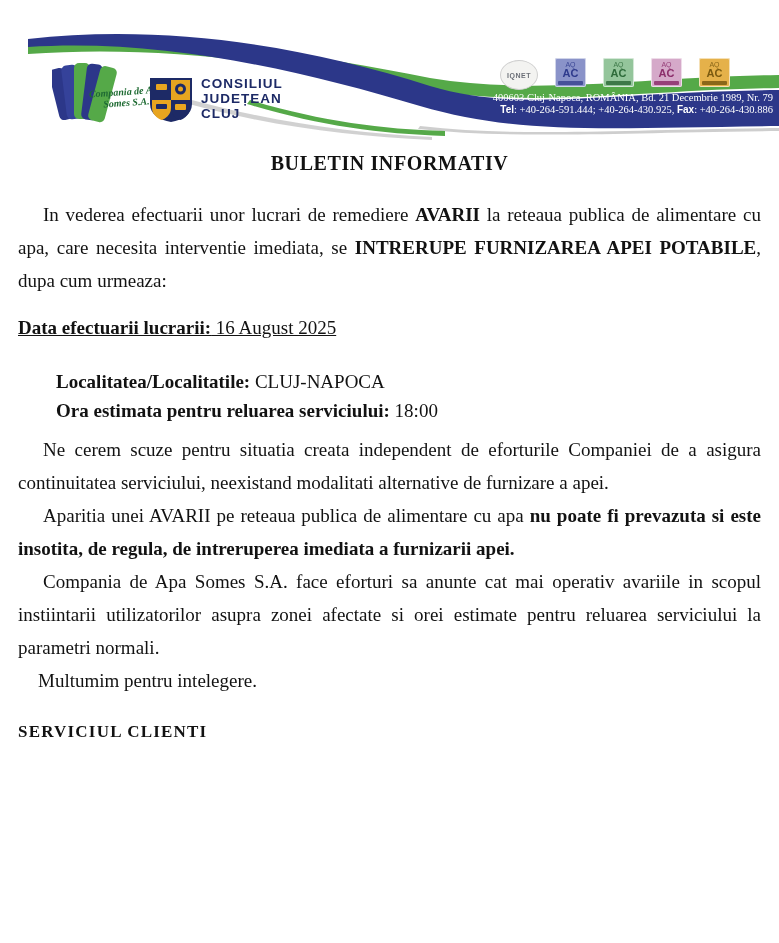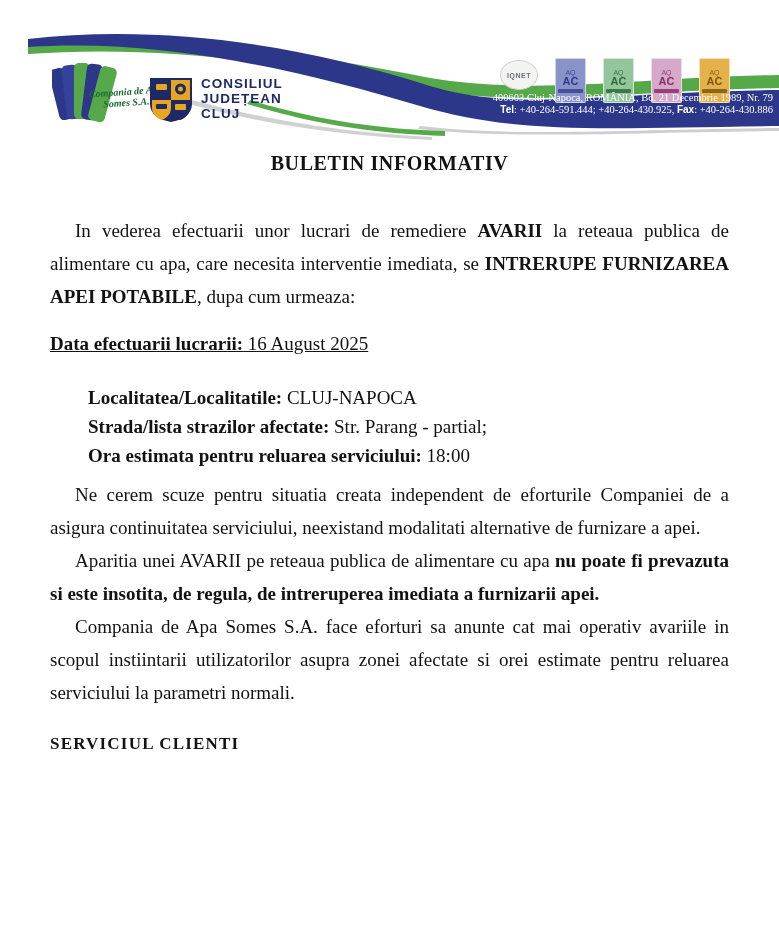--- a/index.html
+++ b/index.html
@@ -33,48 +33,48 @@
   }
 
   .badges { position:absolute; left:500px; top:58px; display:flex; align-items:flex-start; gap:17px; }
   .iqnet-badge {
     width:38px; height:30px; background:#f3f3f1; border:1px solid #cfcfcf;
     border-radius:50%; display:flex; align-items:center; justify-content:center;
     font-family:"Liberation Sans", sans-serif; font-size:7px; font-weight:bold;
     color:#6b6f77; letter-spacing:.5px; margin-top:2px;
   }
   .cert-badge {
-    width:31px; height:45px; border-radius:2px;
+    width:31px; height:29px; border-radius:2px;
     display:flex; flex-direction:column; align-items:center; justify-content:center;
     font-family:"Liberation Sans", sans-serif; line-height:1;
     box-shadow:0 0 0 1px rgba(255,255,255,.6) inset;
   }
   .cert-badge .cb-top { font-size:7px; opacity:.85; }
   .cert-badge .cb-main { font-size:11px; font-weight:bold; }
   .cert-badge .cb-strip { width:25px; height:4px; margin-top:2px; opacity:.85; border-radius:1px; }
 
   .contact {
     position:absolute; left:411px; top:92px; width:362px;
     text-align:right; color:#ffffff;
     font-family:"Liberation Serif", serif;
     font-size:10.5px; line-height:11.5px; white-space:nowrap;
   }
   .contact b { font-family:"Liberation Sans", sans-serif; font-size:10px; }
 
   
-  .doc { padding:0 50px; }
+  .doc { padding:0 18px; }
   .doc-title {
     margin-top:16px; text-align:center;
     font-size:20px; font-weight:bold; letter-spacing:.6px;
   }
   .para {
     font-size:19px; line-height:33px;
     text-align:justify; text-indent:25px;
   }
-  .p1 { margin-top:39px; }
+  .p1 { margin-top:23px; }
   .date-line { margin-top:14px; font-size:19px; line-height:33px; }
   .date-line .u { text-decoration:underline; }
   .details { margin:23px 0 0 38px; font-size:19px; line-height:29px; }
   .p2 { margin-top:8px; }
   .small-indent { text-indent:20px; }
   .doc-footer {
     margin-top:25px; 
     font-size:17px; font-weight:bold; letter-spacing:1.2px;
   }
   b, .bold { font-weight:bold; }
@@ -167,26 +167,26 @@
 <div class="doc">
 
   <div class="doc-title">BULETIN INFORMATIV</div>
 
   <p class="para p1"><span>In vederea efectuarii unor lucrari de remediere </span><b>AVARII</b><span> la reteaua publica de alimentare cu apa, care necesita interventie imediata, se </span><b>INTRERUPE FURNIZAREA APEI POTABILE</b><span>, dupa cum urmeaza:</span></p>
 
   <div class="date-line"><span class="u"><b>Data efectuarii lucrarii:</b><span> 16 August 2025</span></span></div>
 
   <div class="details">
     <div><b>Localitatea/Localitatile:</b><span> CLUJ-NAPOCA</span></div>
-    <div><b>Strada/lista strazilor afectate:</b><span> Str. Parang - partial;</span></div>
     <div><b>Ora estimata pentru reluarea serviciului:</b><span>  18:00</span></div>
   </div>
 
   <p class="para p2">Ne cerem scuze pentru situatia creata independent de eforturile Companiei de a asigura continuitatea serviciului, neexistand modalitati alternative de furnizare a apei.</p>
 
   <p class="para"><span>Aparitia unei AVARII pe reteaua publica de alimentare cu apa  </span><b>nu poate fi prevazuta si este insotita, de regula, de intreruperea imediata a furnizarii apei.</b></p>
 
 
   <p class="para">Compania de Apa Somes S.A. face eforturi sa anunte cat mai operativ avariile in scopul instiintarii utilizatorilor asupra zonei afectate si orei estimate pentru reluarea serviciului la parametri normali.</p>
 
+  <p class="para small-indent">Multumim pentru intelegere.</p>
 
   <div class="doc-footer">SERVICIUL CLIENTI</div>
 </div>
 
 </body></html>

